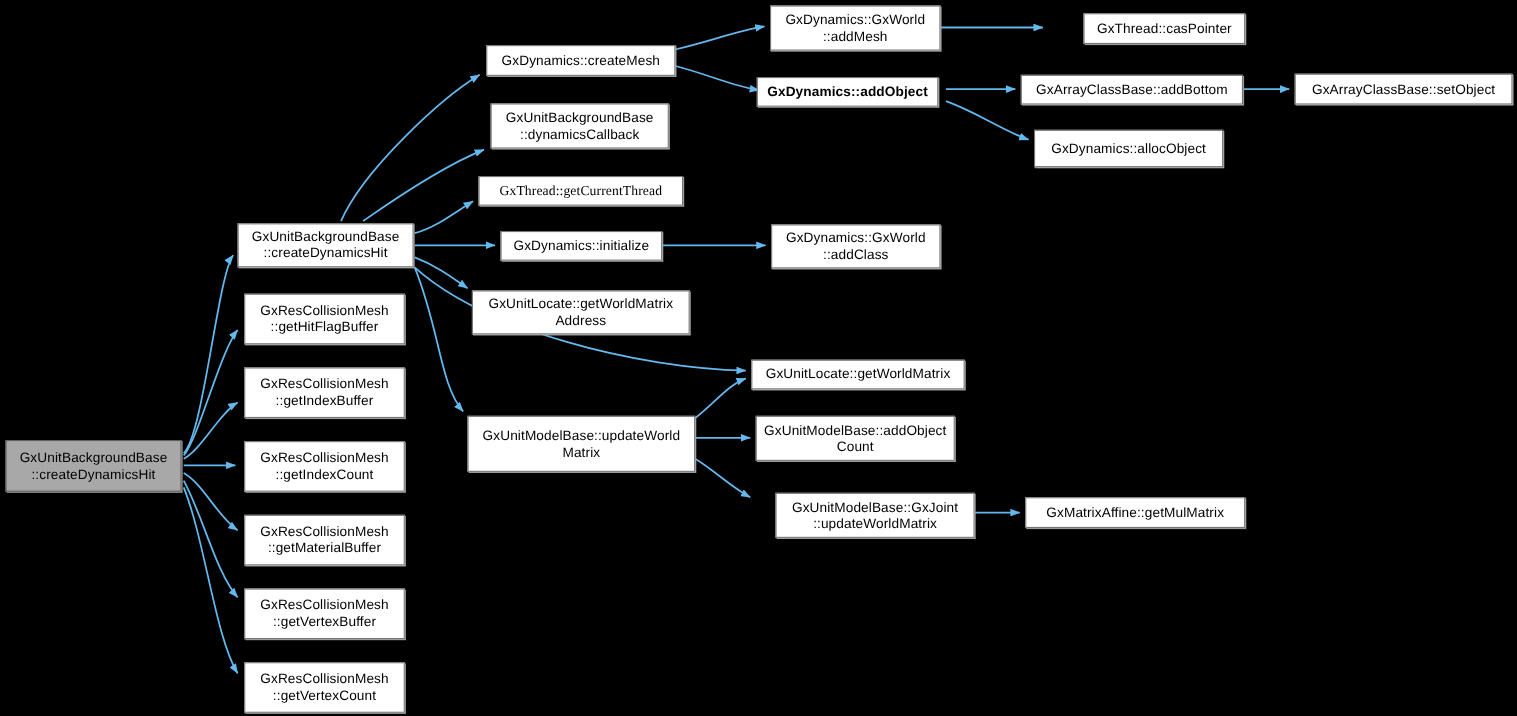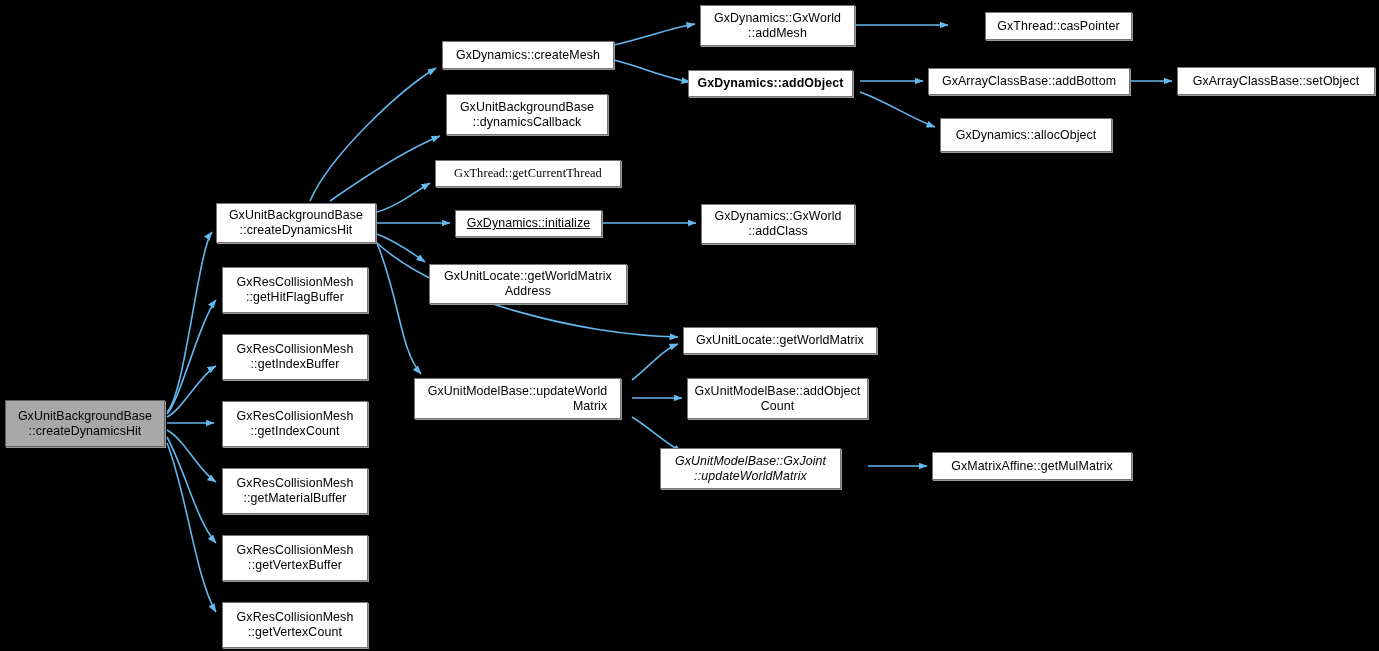--- a/index.html
+++ b/index.html
@@ -97,34 +97,34 @@
       <div class="node" style="left: 222px; top: 468px; width: 146px; height: 46px;">GxResCollisionMesh
 ::getMaterialBuffer</div>
       <div class="node" style="left: 222px; top: 535px; width: 146px; height: 46px;">GxResCollisionMesh
 ::getVertexBuffer</div>
       <div class="node" style="left: 222px; top: 602px; width: 146px; height: 46px;">GxResCollisionMesh
 ::getVertexCount</div>
       <div class="node" style="left: 442px; top: 41px; width: 172px; height: 28px; text-align: center;">GxDynamics::createMesh</div>
       <div class="node" style="left: 446px; top: 94px; width: 162px; height: 41px;">GxUnitBackgroundBase
 ::dynamicsCallback</div>
       <div class="node" style="left: 435px; top: 160px; width: 186px; height: 27px; font-family: Liberation Serif, serif;">GxThread::getCurrentThread</div>
-      <div class="node" style="left: 455px; top: 210px; width: 147px; height: 27px; text-decoration: underline;">GxDynamics::initialize</div>
+      <div class="node" style="left: 455px; top: 210px; width: 147px; height: 27px;">GxDynamics::initialize</div>
       <div class="node" style="left: 429px; top: 264px; width: 198px; height: 40px;">GxUnitLocate::getWorldMatrix
 Address</div>
-      <div class="node" style="left: 414px; top: 378px; width: 207px; height: 41px; text-align: right;">GxUnitModelBase::updateWorld
+      <div class="node" style="left: 425px; top: 378px; width: 207px; height: 51px;">GxUnitModelBase::updateWorld
 Matrix</div>
       <div class="node" style="left: 700px; top: 5px; width: 155px; height: 41px;">GxDynamics::GxWorld
 ::addMesh</div>
       <div class="node" style="left: 688px; top: 70px; width: 165px; height: 27px; font-weight: bold;">GxDynamics::addObject</div>
       <div class="node" style="left: 701px; top: 204px; width: 154px; height: 40px;">GxDynamics::GxWorld
 ::addClass</div>
       <div class="node" style="left: 683px; top: 327px; width: 194px; height: 27px;">GxUnitLocate::getWorldMatrix</div>
       <div class="node" style="left: 687px; top: 378px; width: 181px; height: 41px;">GxUnitModelBase::addObject
 Count</div>
-      <div class="node" style="left: 660px; top: 448px; width: 181px; height: 41px; font-style: italic;">GxUnitModelBase::GxJoint
+      <div class="node" style="left: 705px; top: 448px; width: 181px; height: 41px;">GxUnitModelBase::GxJoint
 ::updateWorldMatrix</div>
       <div class="node" style="left: 953px; top: 12px; width: 147px; height: 28px; margin-left: 32px;">GxThread::casPointer</div>
       <div class="node" style="left: 928px; top: 68px; width: 202px; height: 27px;">GxArrayClassBase::addBottom</div>
       <div class="node" style="left: 940px; top: 118px; width: 172px; height: 34px;">GxDynamics::allocObject</div>
       <div class="node" style="left: 1177px; top: 67px; width: 198px; height: 28px;">GxArrayClassBase::setObject</div>
       <div class="node" style="left: 932px; top: 452px; width: 200px; height: 28px;">GxMatrixAffine::getMulMatrix</div>
     </div>
 </div>
 
 </body></html>

